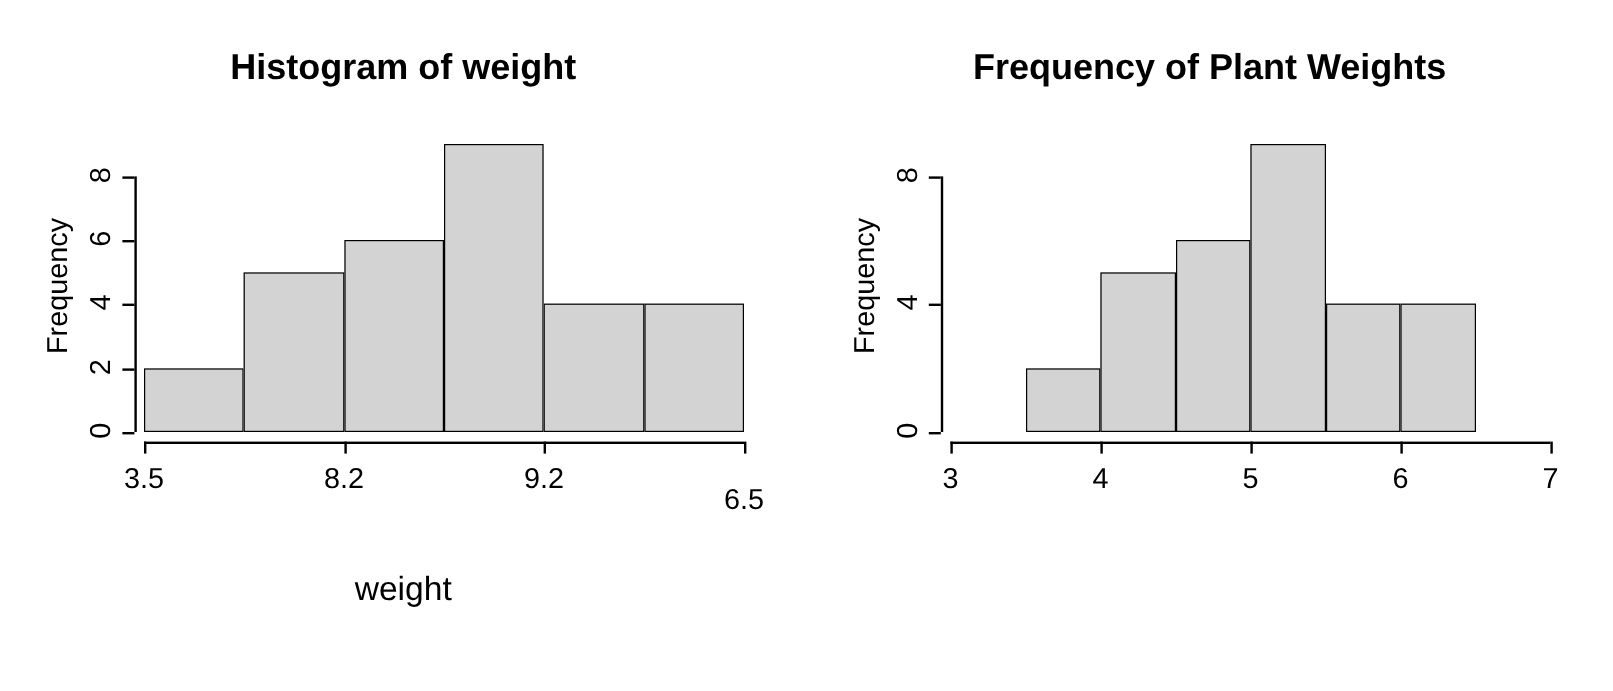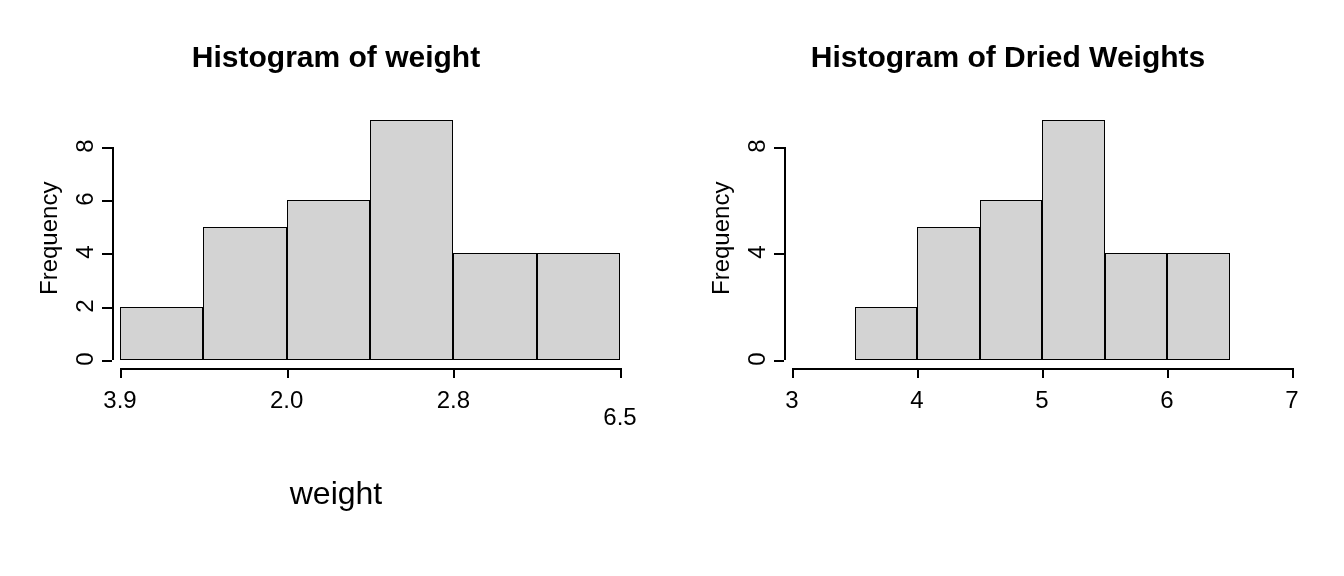--- a/index.html
+++ b/index.html
@@ -32,21 +32,21 @@
     position: absolute;
     transform: rotate(-90deg);
     transform-origin: left top;
     font-size: 24px;
     color: #000;
   }
   .xlab {
     position: absolute;
     left: 0; right: 0;
     text-align: center;
-    font-size: 32px;
+    font-size: 28px;
     color: #000;
   }
   .ytick {
     position: absolute;
     transform: rotate(-90deg);
     transform-origin: center center;
     font-size: 24px;
     color: #000;
     width: 30px;
     text-align: center;
@@ -88,41 +88,41 @@
       <div class="plot" style="left: 120px; top: 120px; width: 500px; height: 240px;">
         <div class="bar" style="left: 0px; width: 83.3333px; top: 186.667px; height: 53.3333px;"></div>
         <div class="bar" style="left: 83.3333px; width: 83.3333px; top: 106.667px; height: 133.333px;"></div>
         <div class="bar" style="left: 166.667px; width: 83.3333px; top: 80px; height: 160px;"></div>
         <div class="bar" style="left: 250px; width: 83.3333px; top: 0px; height: 240px;"></div>
         <div class="bar" style="left: 333.333px; width: 83.3333px; top: 133.333px; height: 106.667px;"></div>
         <div class="bar" style="left: 416.667px; width: 83.3333px; top: 133.333px; height: 106.667px;"></div>
       </div>
       <div class="axis-line" style="left: 120px; top: 368px; width: 500px; height: 2px;"></div>
       <div class="tick-mark" style="left: 120px; top: 368px; width: 2px; height: 10px;"></div>
-      <div class="xtick" style="left: 120px; top: 386px;">3.9</div>
+      <div class="xtick" style="left: 120px; top: 386px;">3.5</div>
       <div class="tick-mark" style="left: 286.667px; top: 368px; width: 2px; height: 10px;"></div>
-      <div class="xtick" style="left: 286.667px; top: 386px;">2.0</div>
+      <div class="xtick" style="left: 286.667px; top: 386px;">8.2</div>
       <div class="tick-mark" style="left: 453.333px; top: 368px; width: 2px; height: 10px;"></div>
-      <div class="xtick" style="left: 453.333px; top: 386px;">2.8</div>
+      <div class="xtick" style="left: 453.333px; top: 386px;">9.2</div>
       <div class="tick-mark" style="left: 620px; top: 368px; width: 2px; height: 10px;"></div>
       <div class="xtick" style="left: 620px; top: 403px;">6.5</div>
       <div class="axis-line" style="left: 112px; top: 146.667px; width: 2px; height: 213.333px;"></div>
       <div class="tick-mark" style="left: 102px; top: 360px; width: 10px; height: 2px;"></div>
       <div class="ytick" style="left: 70px; top: 345px;">0</div>
       <div class="tick-mark" style="left: 102px; top: 306.667px; width: 10px; height: 2px;"></div>
       <div class="ytick" style="left: 70px; top: 291.667px;">2</div>
       <div class="tick-mark" style="left: 102px; top: 253.333px; width: 10px; height: 2px;"></div>
       <div class="ytick" style="left: 70px; top: 238.333px;">4</div>
       <div class="tick-mark" style="left: 102px; top: 200px; width: 10px; height: 2px;"></div>
       <div class="ytick" style="left: 70px; top: 185px;">6</div>
       <div class="tick-mark" style="left: 102px; top: 146.667px; width: 10px; height: 2px;"></div>
       <div class="ytick" style="left: 70px; top: 131.667px;">8</div>
     </div>
   <div class="panel" id="panel1">
-      <div class="title" style="top: 40px;">Histogram of Dried Weights</div>
+      <div class="title" style="top: 40px;">Frequency of Plant Weights</div>
       <div class="ylab" style="left: 35px; top: 295px;">Frequency</div>
       <div class="plot" style="left: 120px; top: 120px; width: 500px; height: 240px;">
         <div class="bar" style="left: 62.5px; width: 62.5px; top: 186.667px; height: 53.3333px;"></div>
         <div class="bar" style="left: 125px; width: 62.5px; top: 106.667px; height: 133.333px;"></div>
         <div class="bar" style="left: 187.5px; width: 62.5px; top: 80px; height: 160px;"></div>
         <div class="bar" style="left: 250px; width: 62.5px; top: 0px; height: 240px;"></div>
         <div class="bar" style="left: 312.5px; width: 62.5px; top: 133.333px; height: 106.667px;"></div>
         <div class="bar" style="left: 375px; width: 62.5px; top: 133.333px; height: 106.667px;"></div>
       </div>
       <div class="axis-line" style="left: 120px; top: 368px; width: 500px; height: 2px;"></div>

